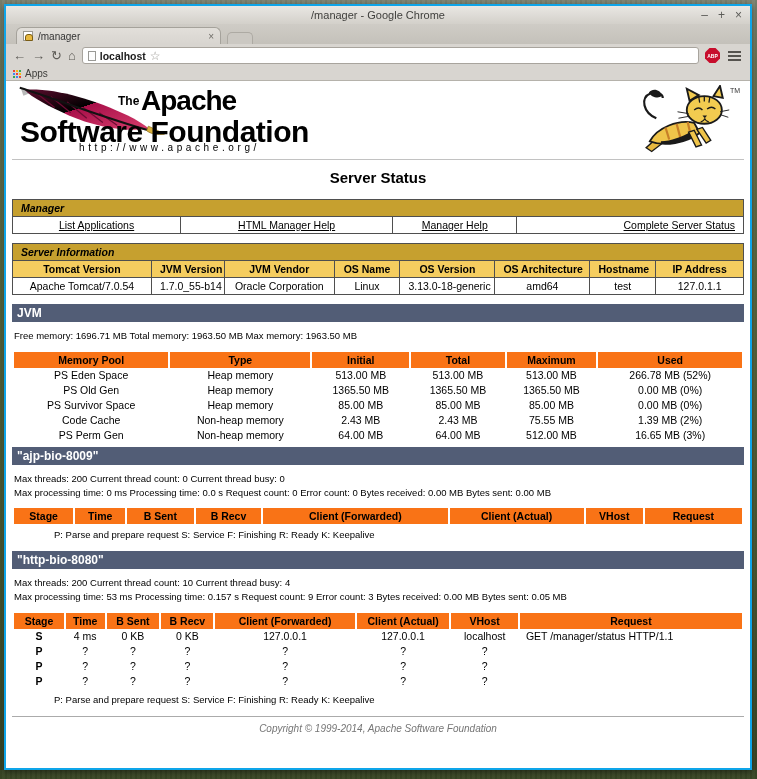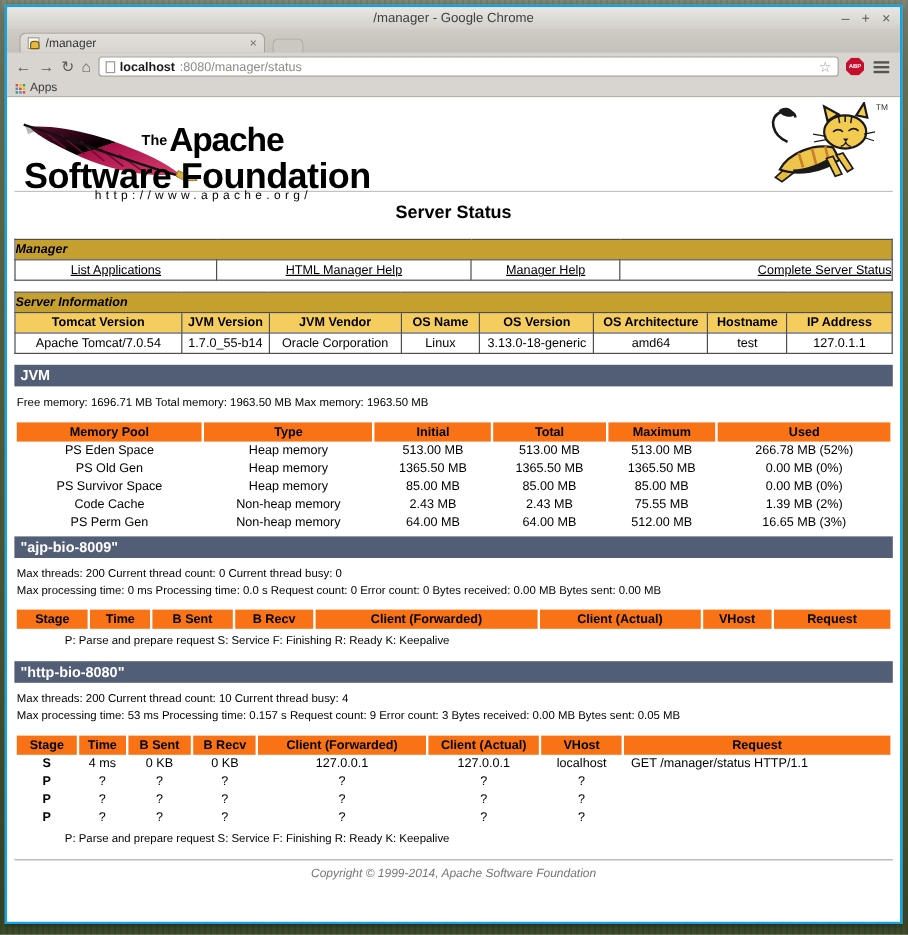--- a/index.html
+++ b/index.html
@@ -78,33 +78,33 @@
   .apps-icon { display:grid; grid-template-columns:repeat(3,2px); grid-auto-rows:2px; gap:1px; }
   .apps-icon i { display:block; }
   .apps-icon i:nth-child(1){background:#ea4335}.apps-icon i:nth-child(2){background:#fbbc05}
   .apps-icon i:nth-child(3){background:#34a853}.apps-icon i:nth-child(4){background:#4285f4}
   .apps-icon i:nth-child(5){background:#ea4335}.apps-icon i:nth-child(6){background:#fbbc05}
   .apps-icon i:nth-child(7){background:#34a853}.apps-icon i:nth-child(8){background:#4285f4}
   .apps-icon i:nth-child(9){background:#ea4335}
   
   .content { flex:1; background:#fff; padding:4px 6px 0; overflow:hidden; color:#000; }
   .masthead { height:72px; position:relative; }
-  .asf-logo { position:absolute; left:2px; top:16px; width:270px; height:72px; }
+  .asf-logo { position:absolute; left:2px; top:0; width:270px; height:72px; }
   .asf-logo svg { position:absolute; left:0; top:1px; }
   .asf-the { position:absolute; left:104px; top:9px; font-size:12px; font-weight:bold; }
   .asf-apache { position:absolute; left:127px; top:0; font-size:28px; font-weight:bold; letter-spacing:-1px; }
   .asf-line2 { position:absolute; left:6px; top:30px; font-size:30px; font-weight:bold; letter-spacing:-0.5px; white-space:nowrap; }
   .asf-url { position:absolute; left:18px; top:57px; font-size:10px; letter-spacing:3.6px; white-space:nowrap;margin-left:47px; }
   .tomcat-logo { position:absolute; right:4px; top:0; width:104px; height:72px; }
   .tomcat-logo .tm { position:absolute; right:0; top:2px; font-size:7px; color:#333; }
   .top-rule { border:none; border-top:1px solid #c2c2c2; margin:2px 0 0; }
   h1.page-title { text-align:center; font-size:15px; margin:9px 0 13px; }
   
   table.bordered { width:100%; border-collapse:collapse; table-layout:fixed; margin-bottom:9px; }
-  table.bordered td, table.bordered th { border:1px solid #4f4f4f; padding:2px 0; font-size:10.5px; overflow:hidden; white-space:nowrap; }
+  table.bordered td, table.bordered th { border:1px solid #4f4f4f; padding:2px 8px; font-size:10.5px; overflow:hidden; white-space:nowrap; }
   td.ttl { background:#c6a02f; font-weight:bold; font-style:italic; font-size:11px; }
   .mgr td { font-size:11px; }
   .mgr a { color:#000; text-decoration:underline; cursor:pointer; }
   .al { text-align:center; } .ac { text-align:center; } .ar { text-align:right; }
   .si th { background:#f5cd5f; text-align:center; font-weight:bold; }
   .si td.data { text-align:center; }
   .si { margin-bottom:14px; }
   
   .secbar { background:#525d76; color:#fff; font-weight:bold; font-size:12px; padding:2px 5px; margin:4px 0 7px; }
   .info { font-size:9.5px; line-height:1.45; margin:0 0 9px 2px; }
@@ -154,21 +154,20 @@
   </div>
 
   <div class="navbar">
     <span class="navbtn">←</span>
     <span class="navbtn">→</span>
     <span class="navbtn">↻</span>
     <span class="navbtn">⌂</span>
     <div class="urlbar">
       <span class="doc-icon"></span>
       <span class="url-host">localhost</span>
-      <span class="url-rest">:8080/manager/status</span>
       <span class="star">☆</span>
     </div>
     <span class="abp">ABP</span>
     <span class="menu">
         <i></i>
         <i></i>
         <i></i>
       </span>
   </div>
 

